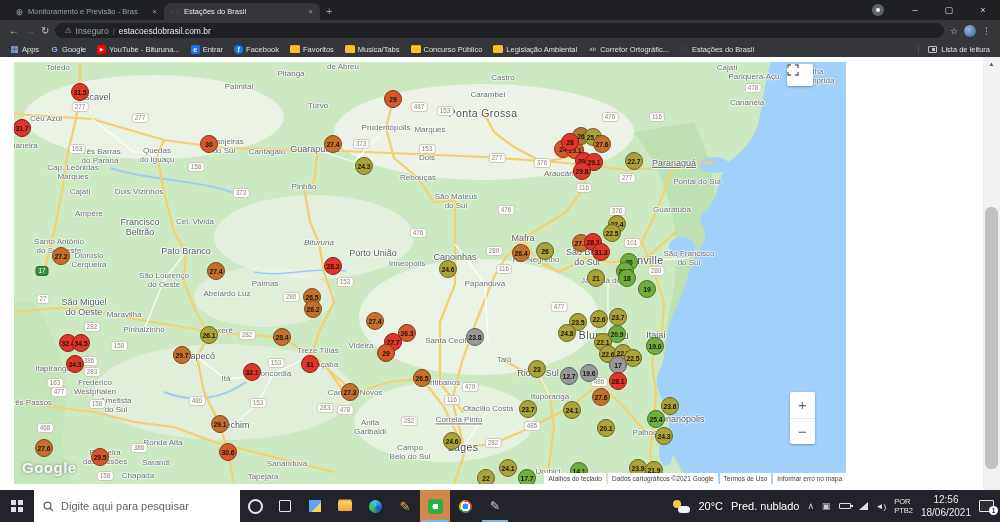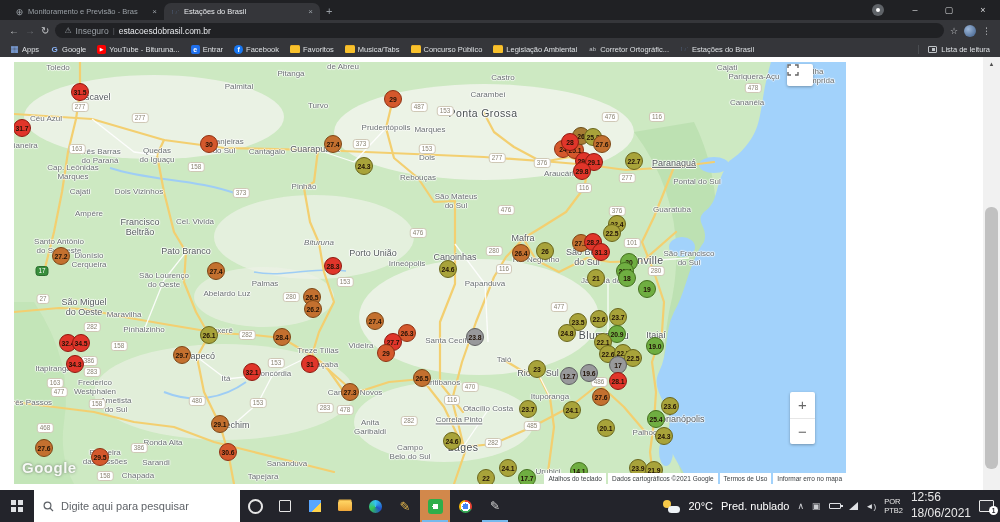--- a/index.html
+++ b/index.html
@@ -91,21 +91,21 @@
   .tray{margin-left:auto;display:flex;align-items:center;gap:8px;padding-right:6px;font-size:11px}
   .wx{width:17px;height:13px;position:relative}
   .wx .sun{position:absolute;left:0;top:0;width:8px;height:8px;border-radius:50%;background:#f7c948}
   .wx .cloud{position:absolute;right:0;bottom:0;width:12px;height:7px;border-radius:4px;background:#eef3f7}
   .trayico{color:#dfe1e5;font-size:9px;opacity:.9}
   .batt{width:12px;height:6px;border:1px solid #dfe1e5;border-radius:1px;position:relative}
   .batt::after{content:"";position:absolute;right:-3px;top:1px;width:2px;height:2px;background:#dfe1e5}
   .sig{width:0;height:0;border-left:9px solid transparent;border-bottom:8px solid #dfe1e5}
   .vol{display:flex;align-items:center;color:#dfe1e5;font-size:8px}
   .lang{font-size:7.5px;line-height:1.25;text-align:left;color:#e8e8e8}
-  .clock{font-size:12px;line-height:1.3;text-align:left;color:#e8e8e8}
+  .clock{font-size:10px;line-height:1.3;text-align:center;color:#e8e8e8}
   .ac{width:15px;height:12px;border:1.3px solid #e8e8e8;border-radius:1px;position:relative;background:#2d2e35}
   .ac .badge{position:absolute;right:-5px;bottom:-4px;width:9px;height:9px;border-radius:50%;background:#fff;color:#23242b;
              font-size:6.5px;display:flex;align-items:center;justify-content:center;font-weight:bold}
 </style>
 </head>
 <body>
 
 <div class="tabstrip">
   <div class="tabs">
       <div class="tab">

